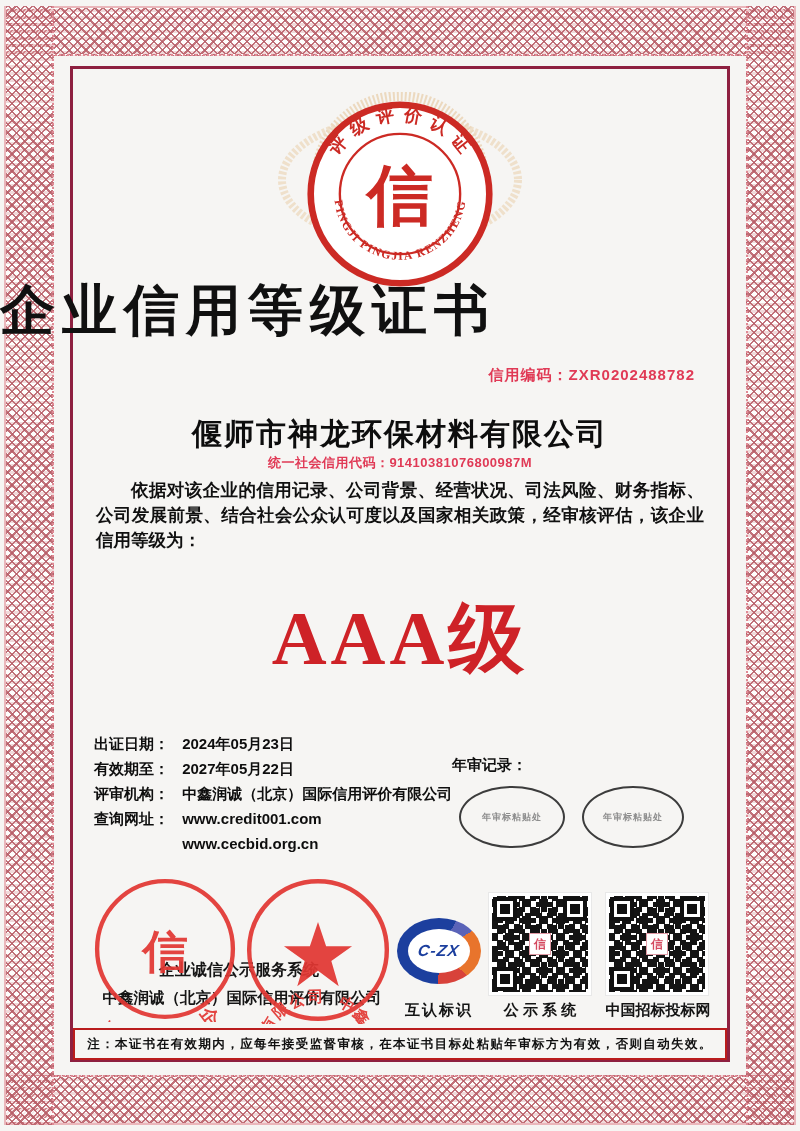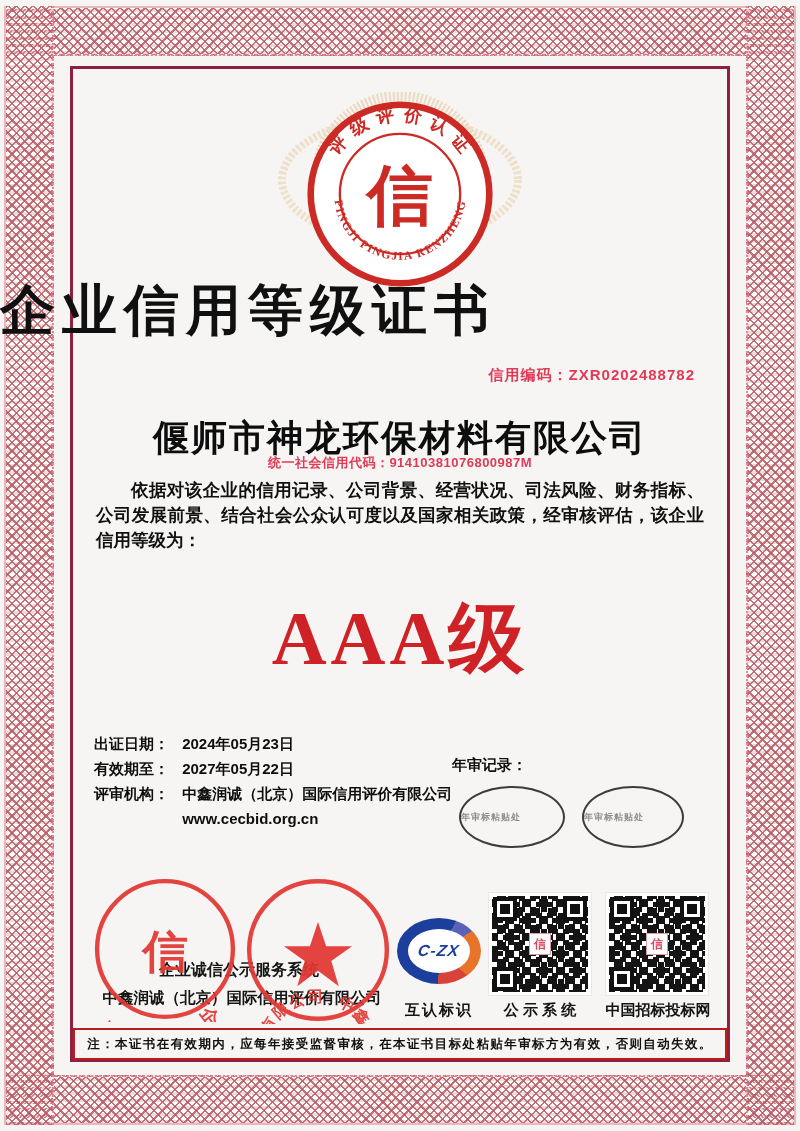--- a/index.html
+++ b/index.html
@@ -28,38 +28,38 @@
   .rosette{position:absolute;left:278px;top:92px;}
   .seal{position:absolute;left:306px;top:100px;}
   .title{position:absolute;left:0;top:274px;width:100%;
     font-size:55px;font-weight:900;letter-spacing:7px;color:#101010;}
   .subtitle{position:absolute;left:0;top:339px;width:100%;text-align:center;
     font-size:22px;font-weight:700;letter-spacing:3.2px;color:#161616;}
   .credit-line{position:absolute;top:366px;right:105px;font-size:15px;font-weight:800;
     color:#e03a56;letter-spacing:1px;}
   
   .company{position:absolute;left:0;top:414px;width:100%;text-align:center;
-    font-size:36px;font-weight:900;letter-spacing:2px;color:#0d0d0d;}
+    font-size:30px;font-weight:900;letter-spacing:2px;color:#0d0d0d;}
   .uscc{position:absolute;left:0;top:454px;width:100%;text-align:center;
     font-size:13px;font-weight:700;color:#e03a56;letter-spacing:.5px;}
   
   .statement{position:absolute;left:96px;top:478px;width:608px;
     font-size:17.5px;font-weight:800;line-height:25px;text-align:justify;
     text-indent:2em;color:#101010;font-family:"Liberation Serif","DejaVu Serif",serif;}
   .grade{position:absolute;left:0;top:588px;width:100%;text-align:center;
     font-family:"Liberation Serif","DejaVu Serif",serif;
     font-size:76px;font-weight:700;letter-spacing:4px;color:#ce2227;}
   
   .details{position:absolute;left:94px;top:731px;font-size:15px;font-weight:800;color:#0e0e0e;}
   .details .row{height:25px;line-height:25px;white-space:nowrap;}
   .details .lab{display:inline-block;min-width:84px;}
   
   .annual-label{position:absolute;left:452px;top:756px;font-size:15px;font-weight:800;}
   .oval{position:absolute;border:2px solid #3c3c3c;border-radius:50%;
-    display:flex;align-items:center;background:transparent;}
+    display:flex;align-items:center;justify-content:center;background:transparent;}
   .oval span{font-size:9px;color:#8d8d8d;letter-spacing:1px;font-weight:600;}
   .oval.o1{left:459px;top:786px;width:102px;height:58px;}
   .oval.o2{left:582px;top:786px;width:98px;height:58px;}
   
   .stamp-cap1{position:absolute;left:86px;top:960px;width:306px;text-align:center;
     font-size:16px;font-weight:900;color:#151515;z-index:1;}
   .stamp-cap2{position:absolute;left:72px;top:988px;width:340px;text-align:center;
     font-size:15.5px;font-weight:900;color:#151515;z-index:1;}
   .stampL{position:absolute;left:92px;top:876px;z-index:2;opacity:.93;}
   .stampR{position:absolute;left:244px;top:876px;z-index:2;opacity:.93;}
@@ -150,20 +150,24 @@
     </div>
     <div class="row">
       <span class="lab">有效期至：</span>
       <span>2027年05月22日</span>
     </div>
     <div class="row">
       <span class="lab">评审机构：</span>
       <span>中鑫润诚（北京）国际信用评价有限公司</span>
     </div>
     <div class="row">
+      <span class="lab">查询网址：</span>
+      <span>www.credit001.com</span>
+    </div>
+    <div class="row">
       <span class="lab"></span>
       <span>www.cecbid.org.cn</span>
     </div>
   </div>
 
   <div class="annual-label">年审记录：</div>
   <div class="oval o1">
     <span>年审标粘贴处</span>
   </div>
   <div class="oval o2">

